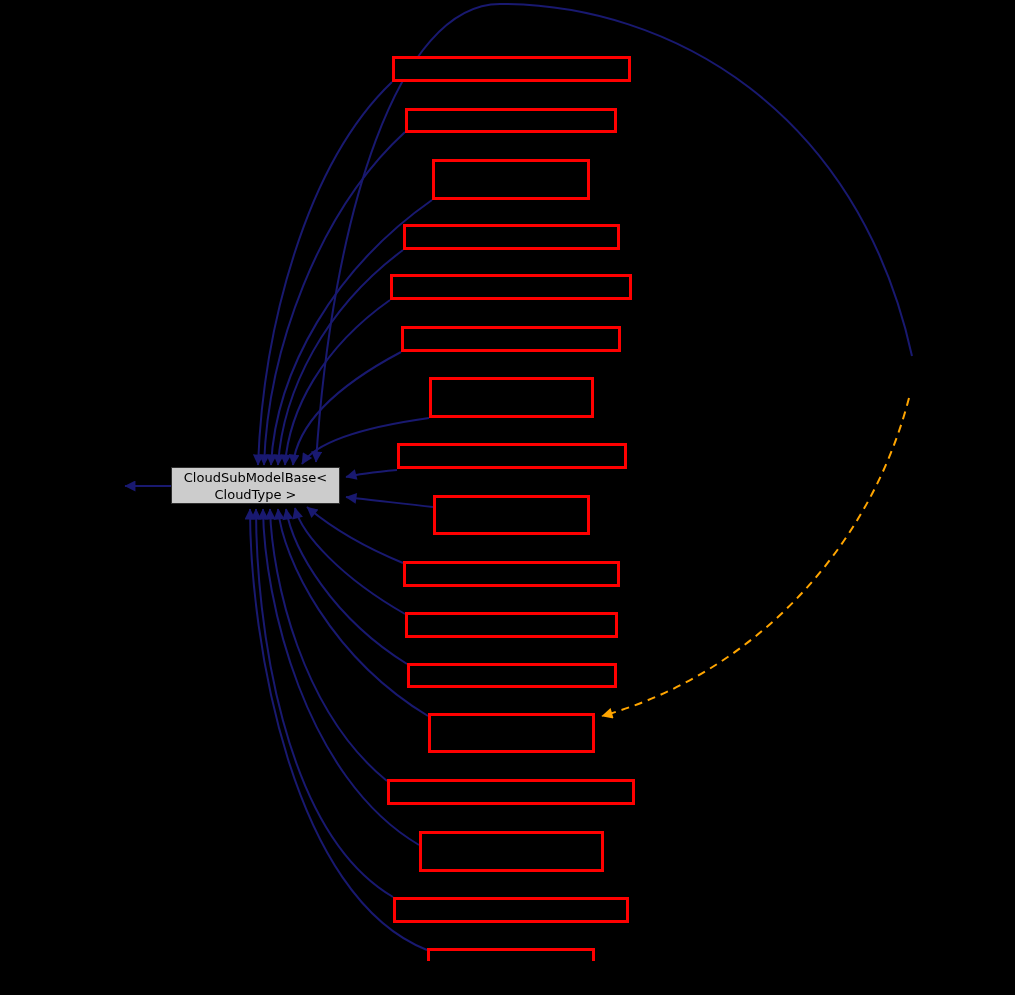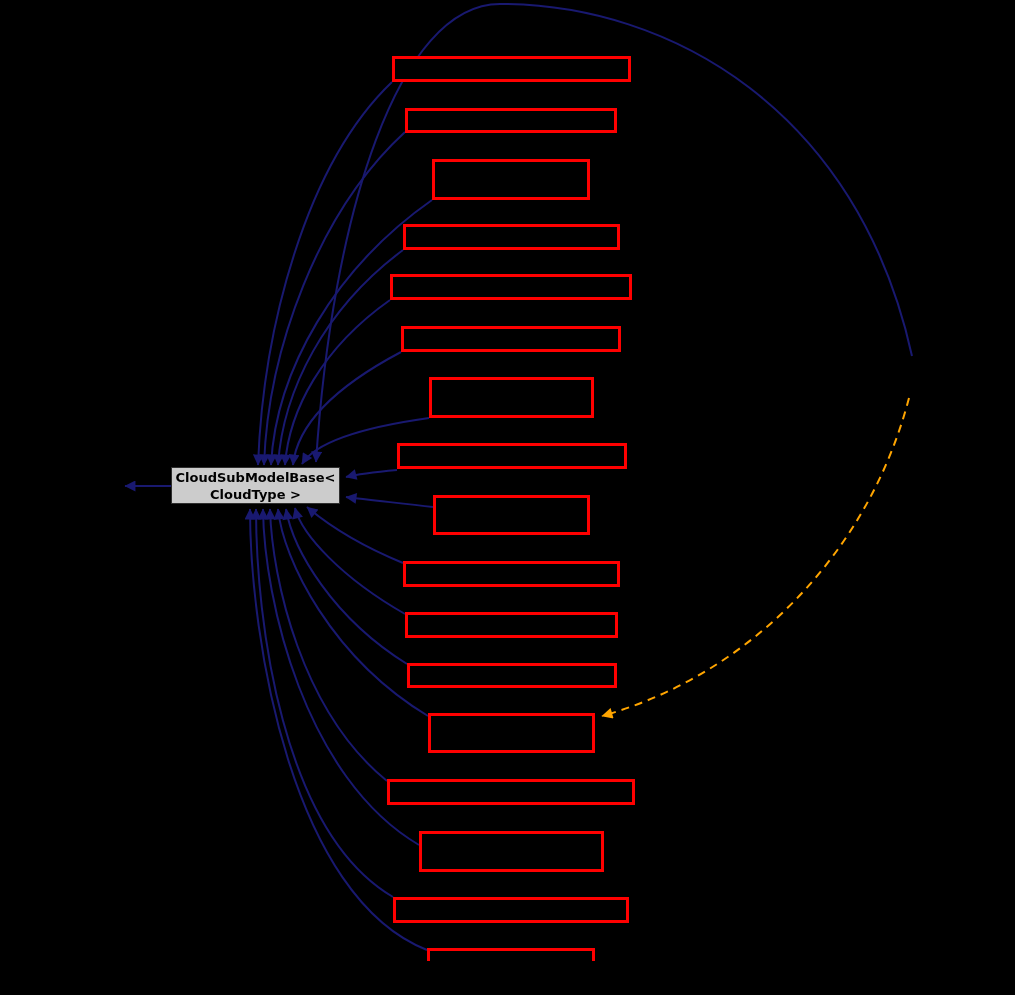--- a/index.html
+++ b/index.html
@@ -7,21 +7,20 @@
     padding: 0;
     background: #000000;
   }
   #canvas {
     position: relative;
     width: 1015px;
     height: 961px;
     background: #000000;
     overflow: hidden;
     font-family: "DejaVu Sans", "Liberation Sans", sans-serif;
-    font-weight: bold;
   }
   #edge-layer {
     position: absolute;
     left: 0; top: 0;
     width: 1015px;
     height: 995px;
     display: block;
   }
   .red-node {
     position: absolute;

